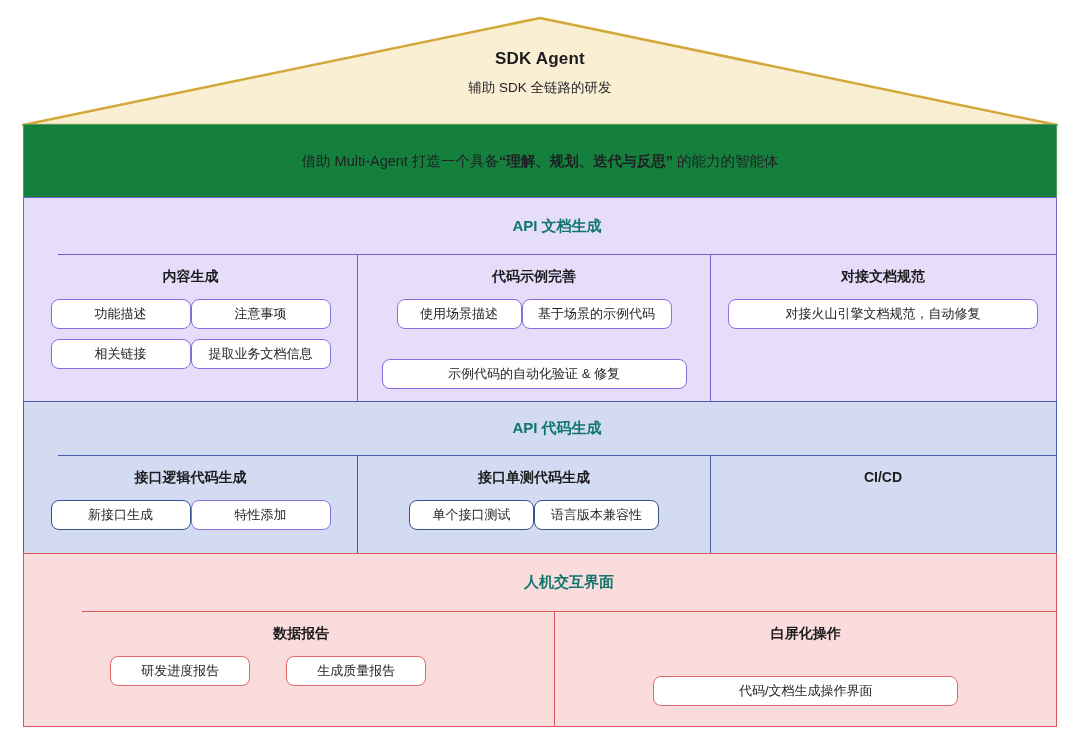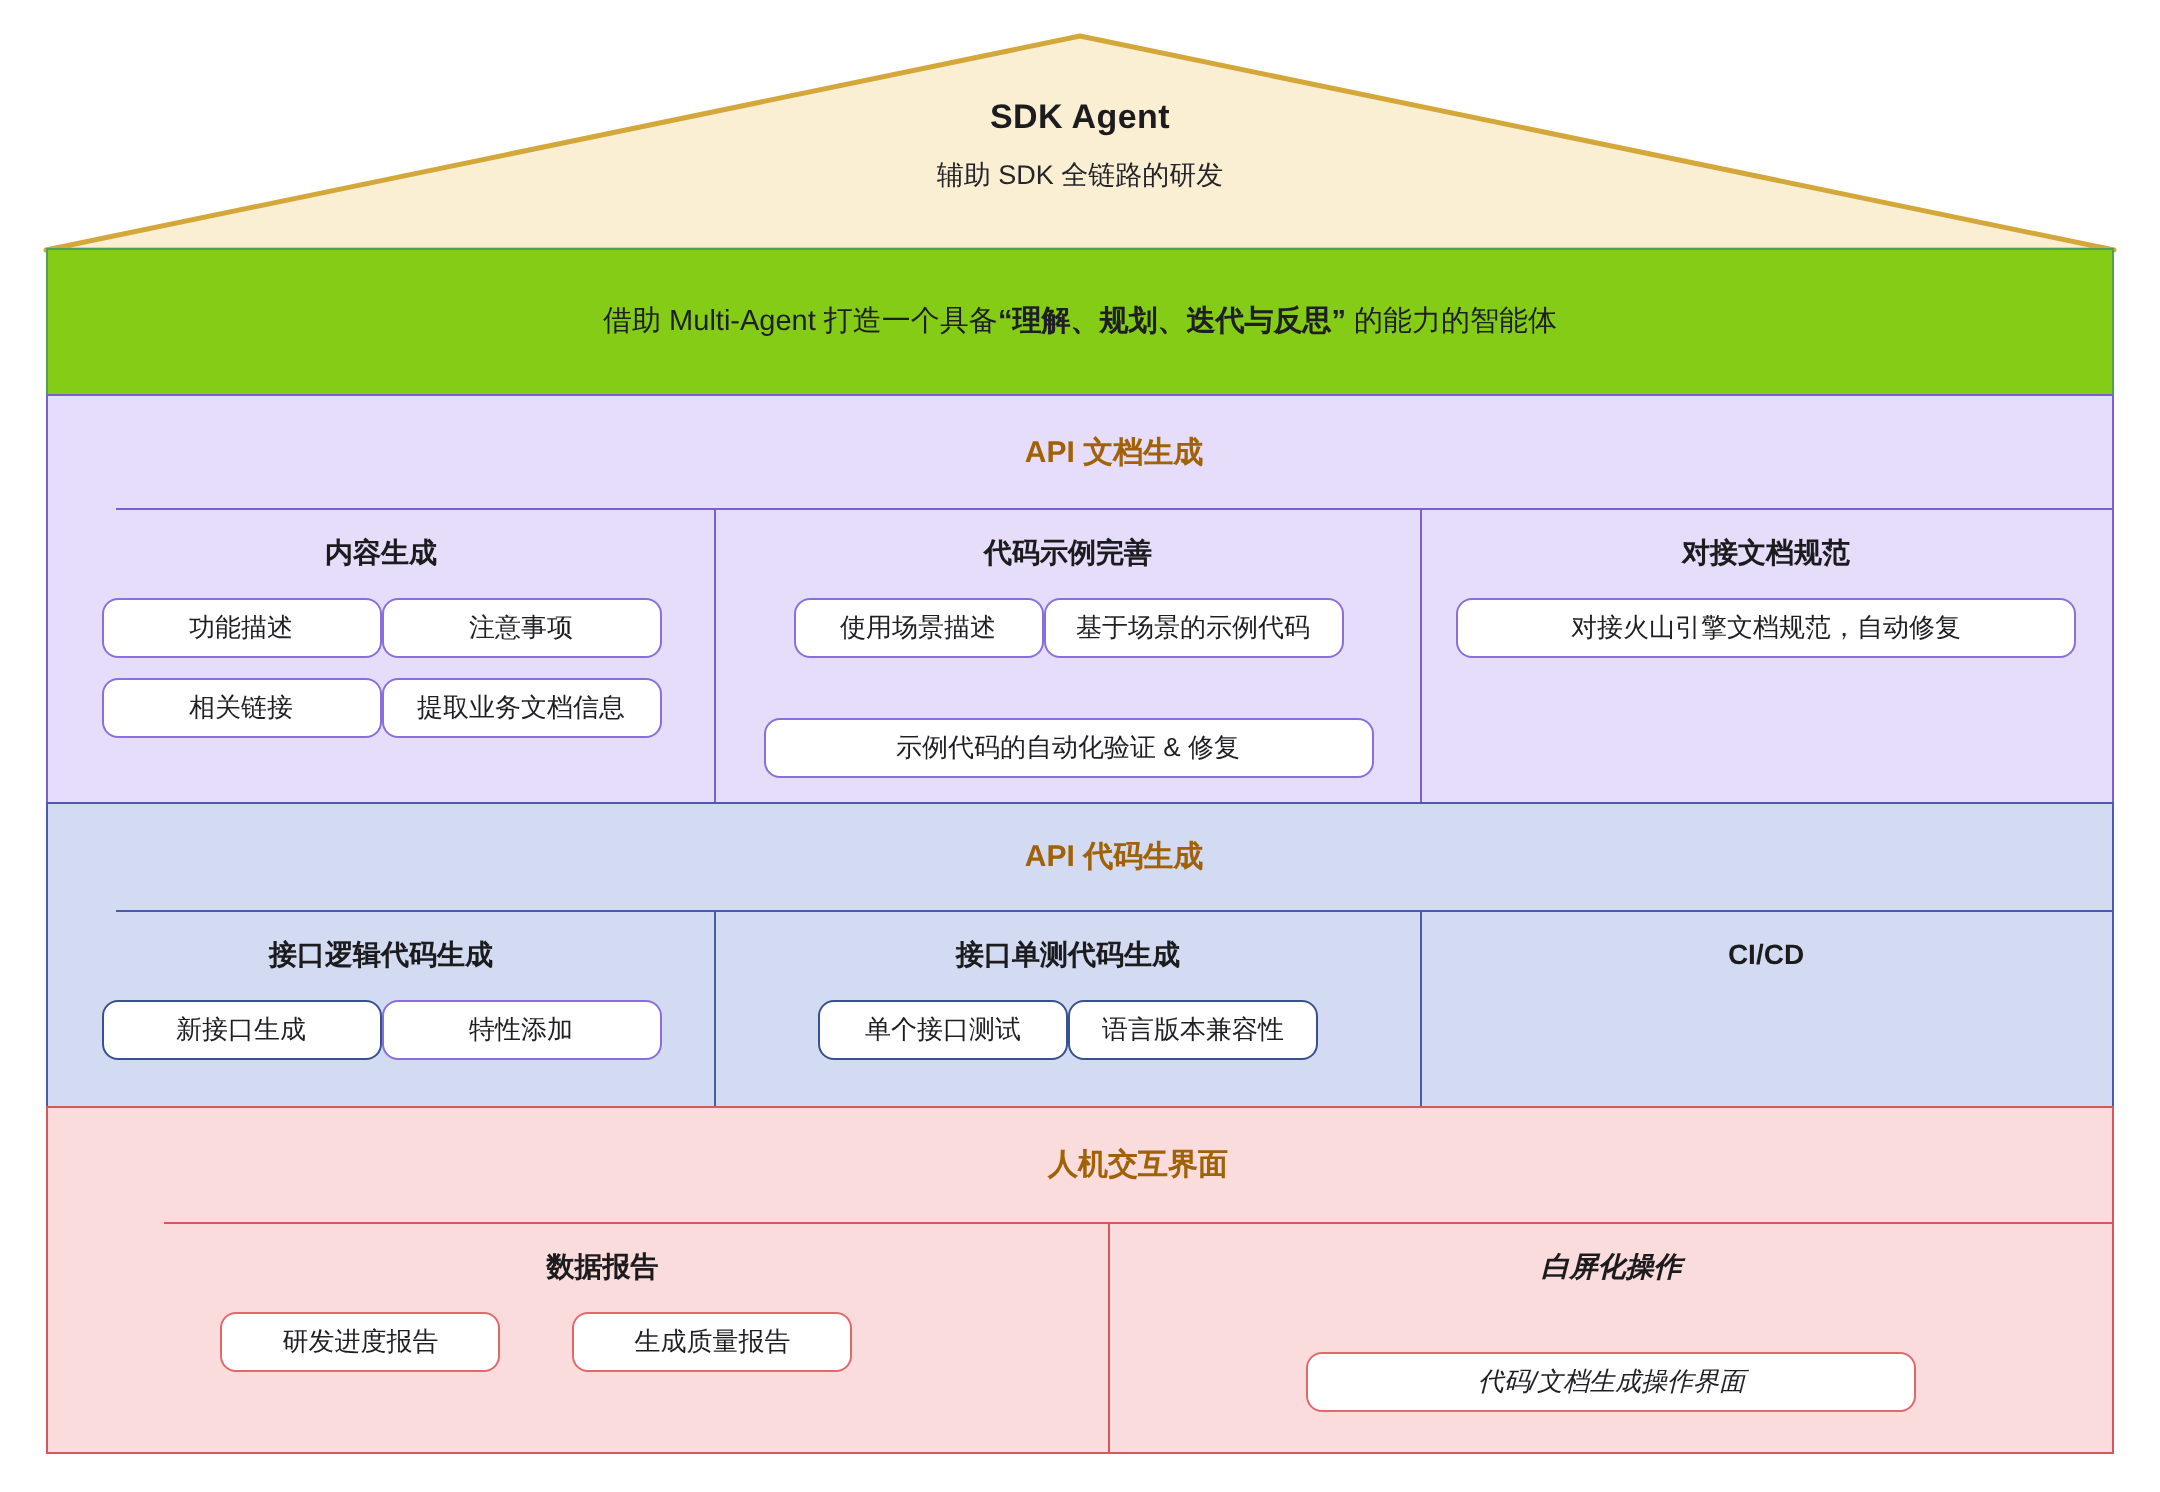--- a/index.html
+++ b/index.html
@@ -59,21 +59,21 @@
     position: absolute;
     left: 23px;
     width: 1034px;
     box-sizing: border-box;
   }
 
   
   #band-green {
     top: 124px;
     height: 74px;
-    background: #84cc16;
+    background: #15803d;
     border: 1.5px solid #4f9e5c;
     display: flex;
     align-items: center;
     justify-content: center;
   }
   .green-text {
     font-size: 14.5px;
     color: #1f1f23;
     line-height: 22px;
     text-align: center;
@@ -105,21 +105,21 @@
   }
 
   .group-header {
     height: 57px;
     display: flex;
     align-items: center;
     justify-content: center;
     box-sizing: border-box;
     font-size: 15px;
     font-weight: bold;
-    color: #a16207;
+    color: #0f766e;
     margin-left: 34px;
   }
   #group-purple .group-header { border-bottom: 1.5px solid #7b5fd0; }
   #group-blue  .group-header { height: 54px; border-bottom: 1.5px solid #4a5bab; }
   #group-red   .group-header { height: 58px; border-bottom: 1.5px solid #d9575c; }
 
   .cols {
     display: flex;
     height: calc(100% - 57px);
     box-sizing: border-box;
@@ -129,21 +129,21 @@
 
   .col {
     box-sizing: border-box;
     padding: 12px 14px 10px 14px;
     display: flex;
     flex-direction: column;
     align-items: center;
   }
   #group-purple .col + .col { border-left: 1.5px solid #7b5fd0; }
   #group-blue   .col + .col { border-left: 1.5px solid #4a5bab; }
-  #group-red    .col + .col { border-left: 1.5px solid #d9575c; font-style: italic; }
+  #group-red    .col + .col { border-left: 1.5px solid #d9575c; }
 
   .col-title {
     font-size: 14px;
     font-weight: bold;
     color: #1c1c1f;
     margin-bottom: 14px;
     text-align: center;
     line-height: 18px;
   }
 

